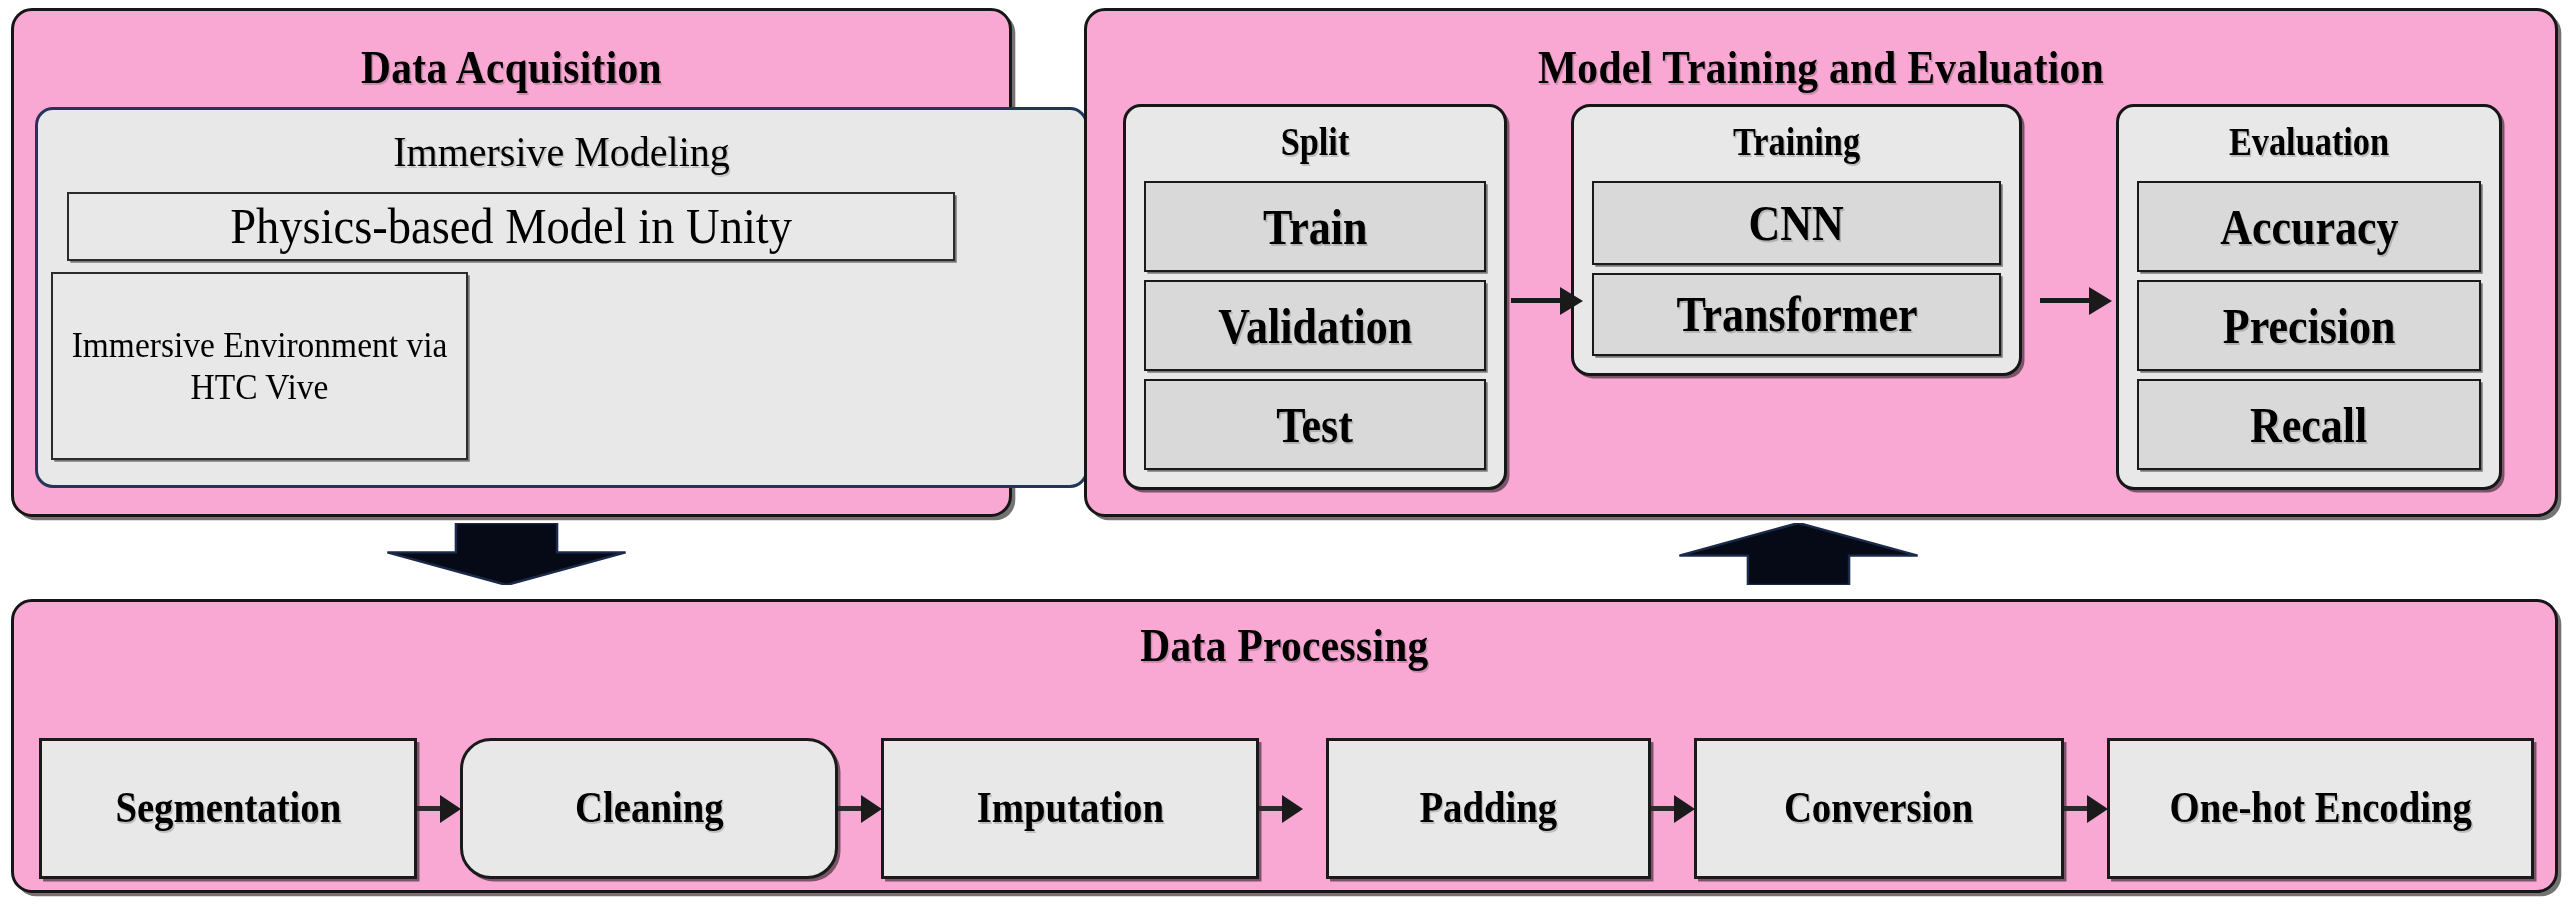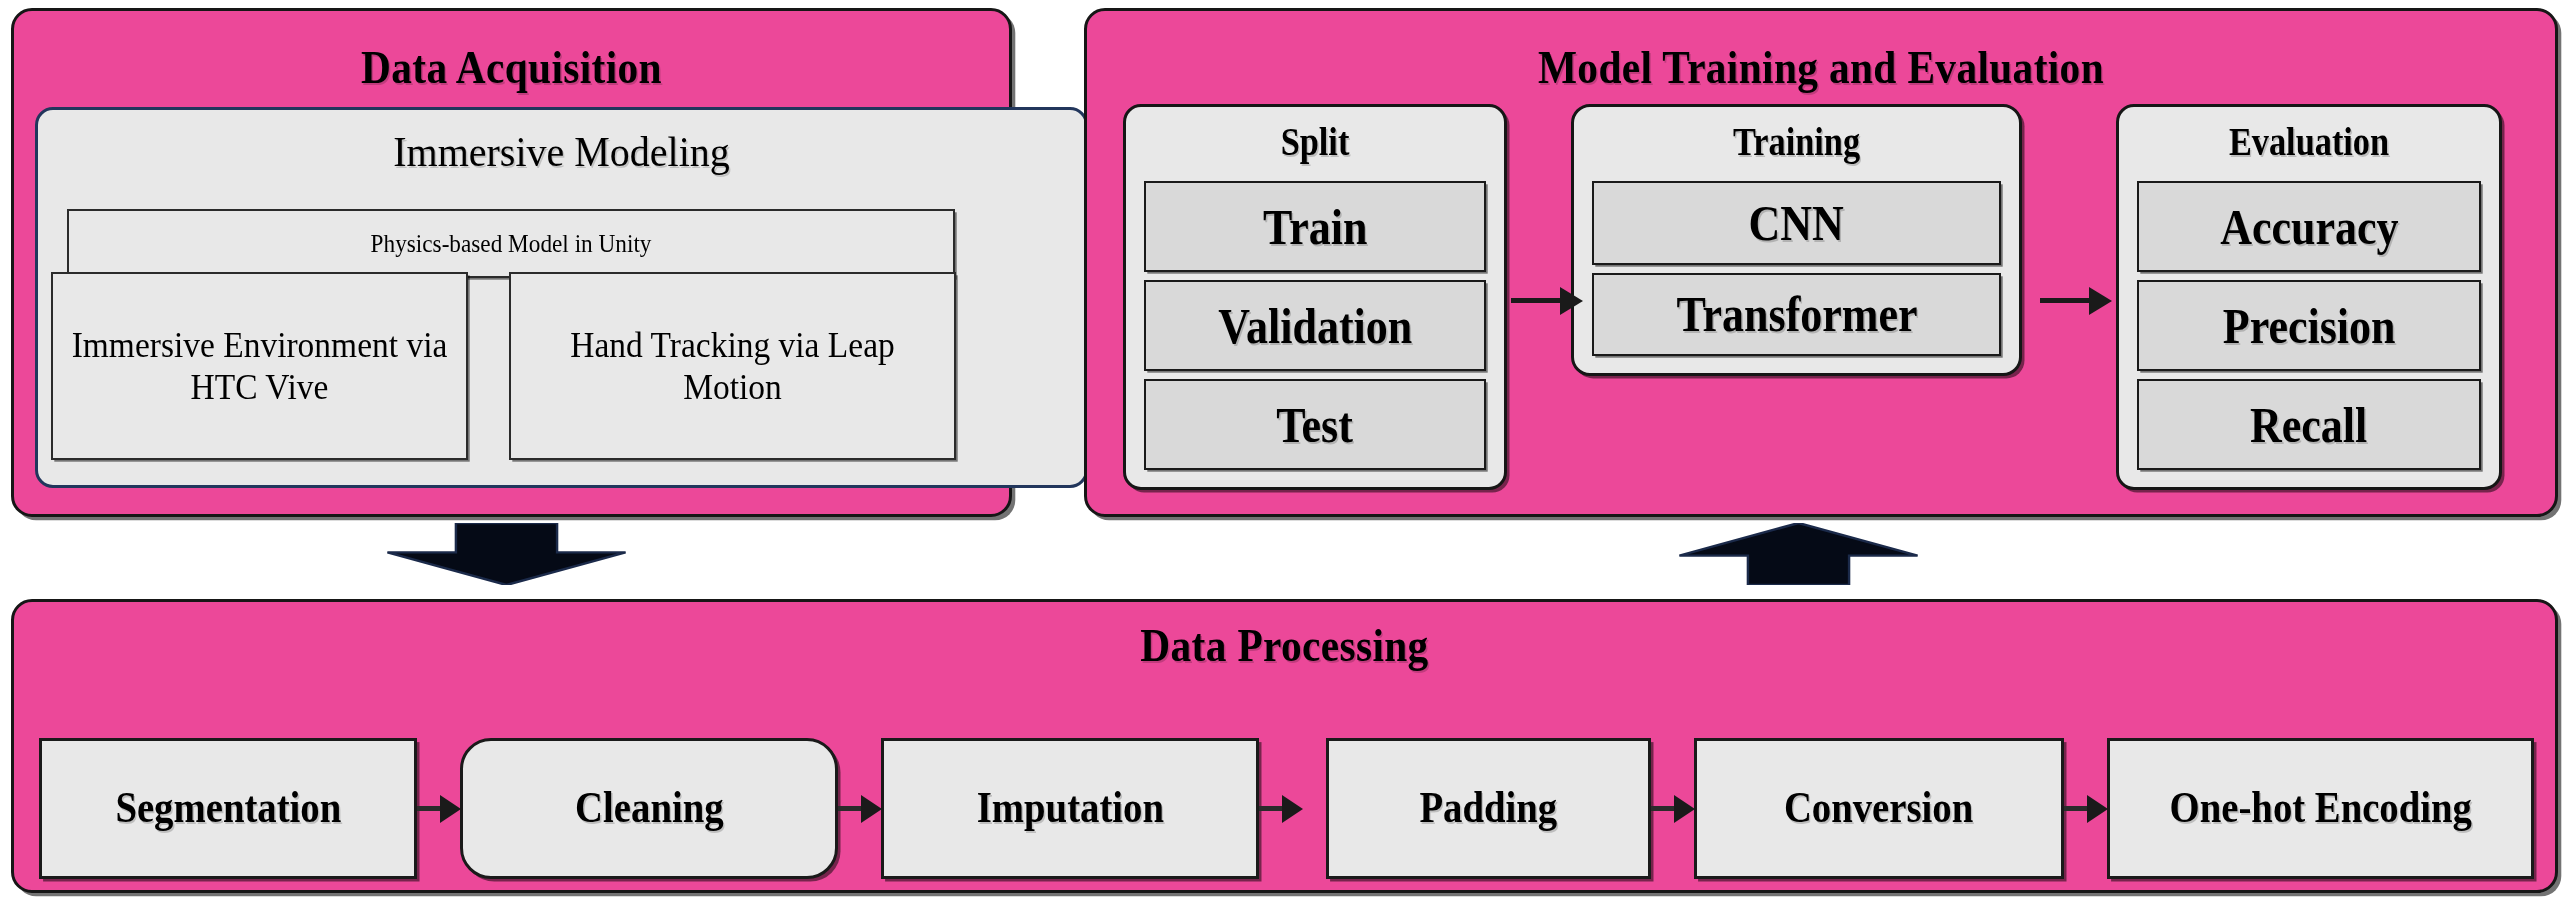--- a/index.html
+++ b/index.html
@@ -16,21 +16,21 @@
     position: relative;
     width: 2576px;
     height: 909px;
     background: #ffffff;
     overflow: hidden;
   }
 
   
   .panel {
     position: absolute;
-    background: #ec4899;
+    background: #f9a8d4;
     border: 3.3px solid #161616;
     border-radius: 21px;
     box-shadow: 4.1px 4.1px 0 -0.8px rgba(0,0,0,0.55);
     box-sizing: border-box;
   }
 
   .panel-title {
     position: absolute;
     left: 0;
     right: 0;
@@ -72,21 +72,21 @@
     box-sizing: border-box;
     display: flex;
     align-items: center;
     justify-content: center;
     text-align: center;
     box-shadow: 2.5px 2.5px 0 -0.8px rgba(0,0,0,0.5);
     line-height: 1.18;
   }
   .flatbox span { display:block; transform: scaleX(0.93); }
 
-  #acq-physics { left: 29px; top: 99px; width: 888px; height: 69px; font-size: 25px; }
+  #acq-physics { left: 29px; top: 82px; width: 888px; height: 69px; font-size: 50px; }
   #acq-vive    { left: 13px; top: 162px; width: 417px;  height: 188px; font-size: 36px; }
   #acq-leap    { left: 471px; top: 162px; width: 447px; height: 188px; font-size: 36px; }
 
   
   #panel-mte { left: 1084px; top: 8.2px; width: 1474px; height: 509px; }
   #mte-title { top: 29px; font-size: 47px; }
 
   .subpanel-gray {
     position: absolute;
     background: #e8e8e8;
@@ -221,23 +221,20 @@
       <div id="acq-inner-title">Immersive Modeling</div>
 
       <div class="flatbox" id="acq-physics">
         <span>Physics-based Model in Unity</span>
       </div>
 
       <div class="flatbox" id="acq-vive">
         <span>Immersive Environment via HTC Vive</span>
       </div>
 
-      <div class="flatbox" id="acq-leap">
-        <span>Hand Tracking via Leap Motion</span>
-      </div>
     </div>
   </div>
 
   <div class="panel" id="panel-mte">
     <div class="panel-title" id="mte-title">Model Training and Evaluation</div>
 
     <div class="subpanel-gray" id="sp-split">
       <div class="sub-title">Split</div>
       <div class="chipwrap">
         <div class="chip">

